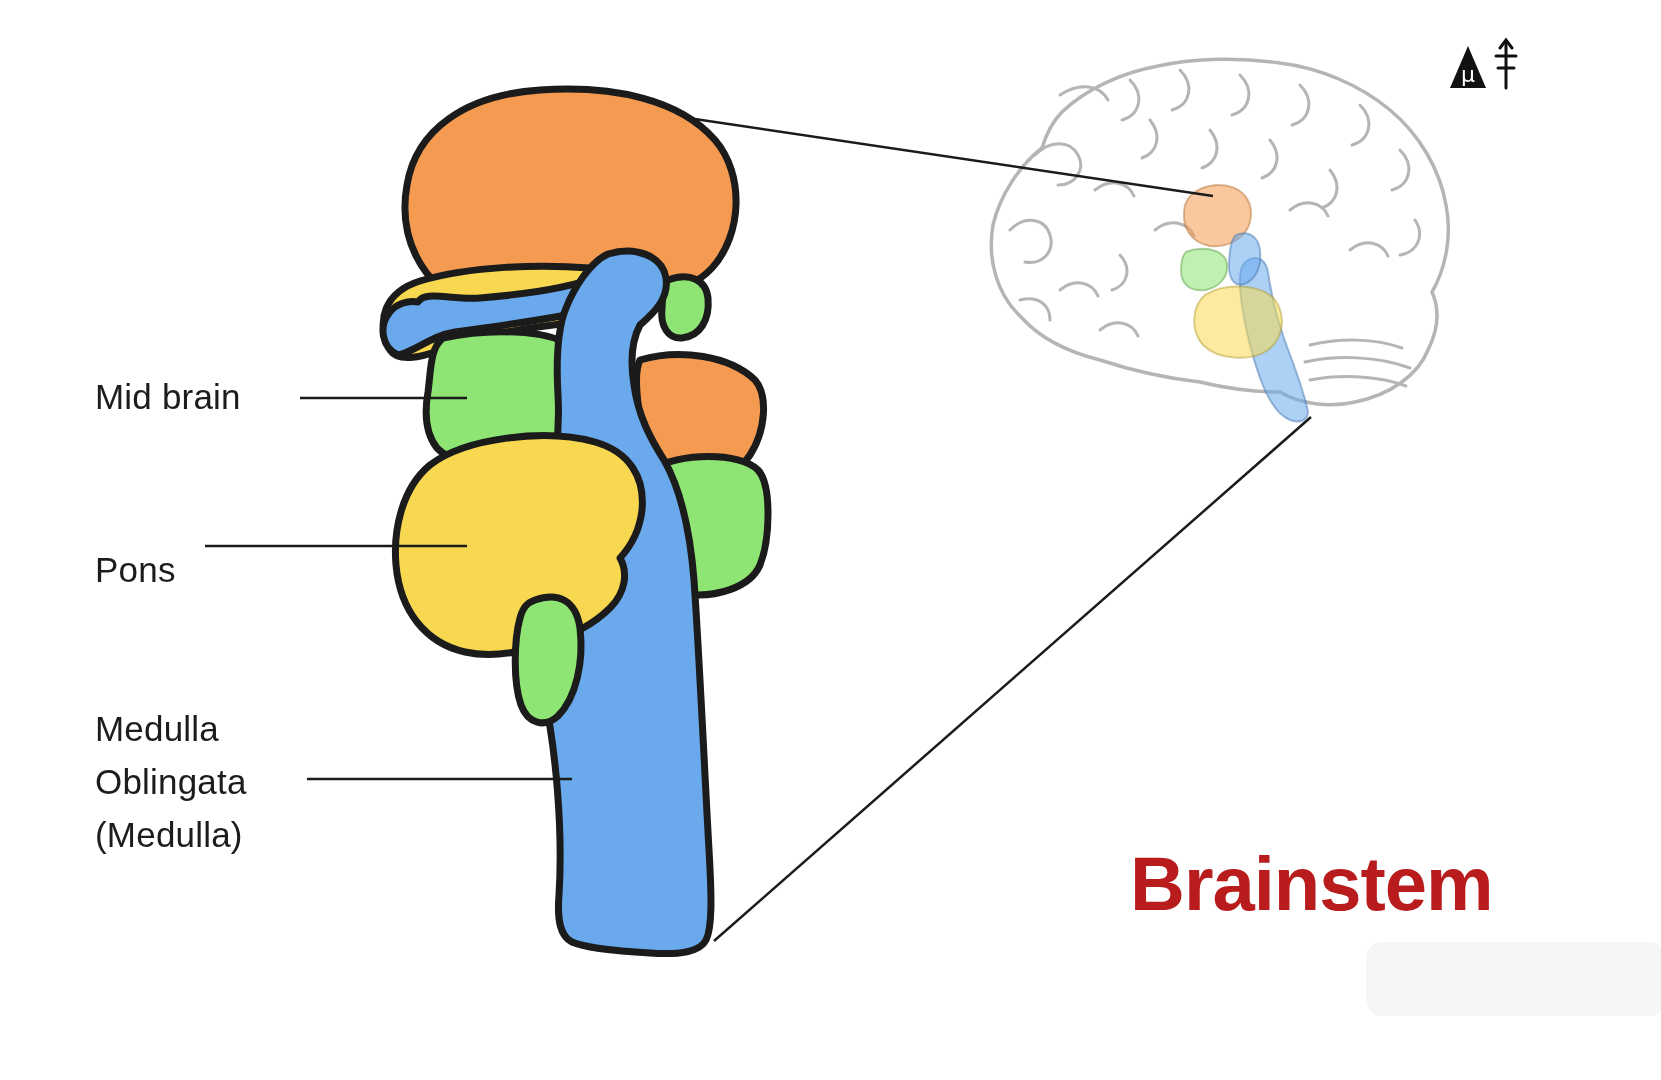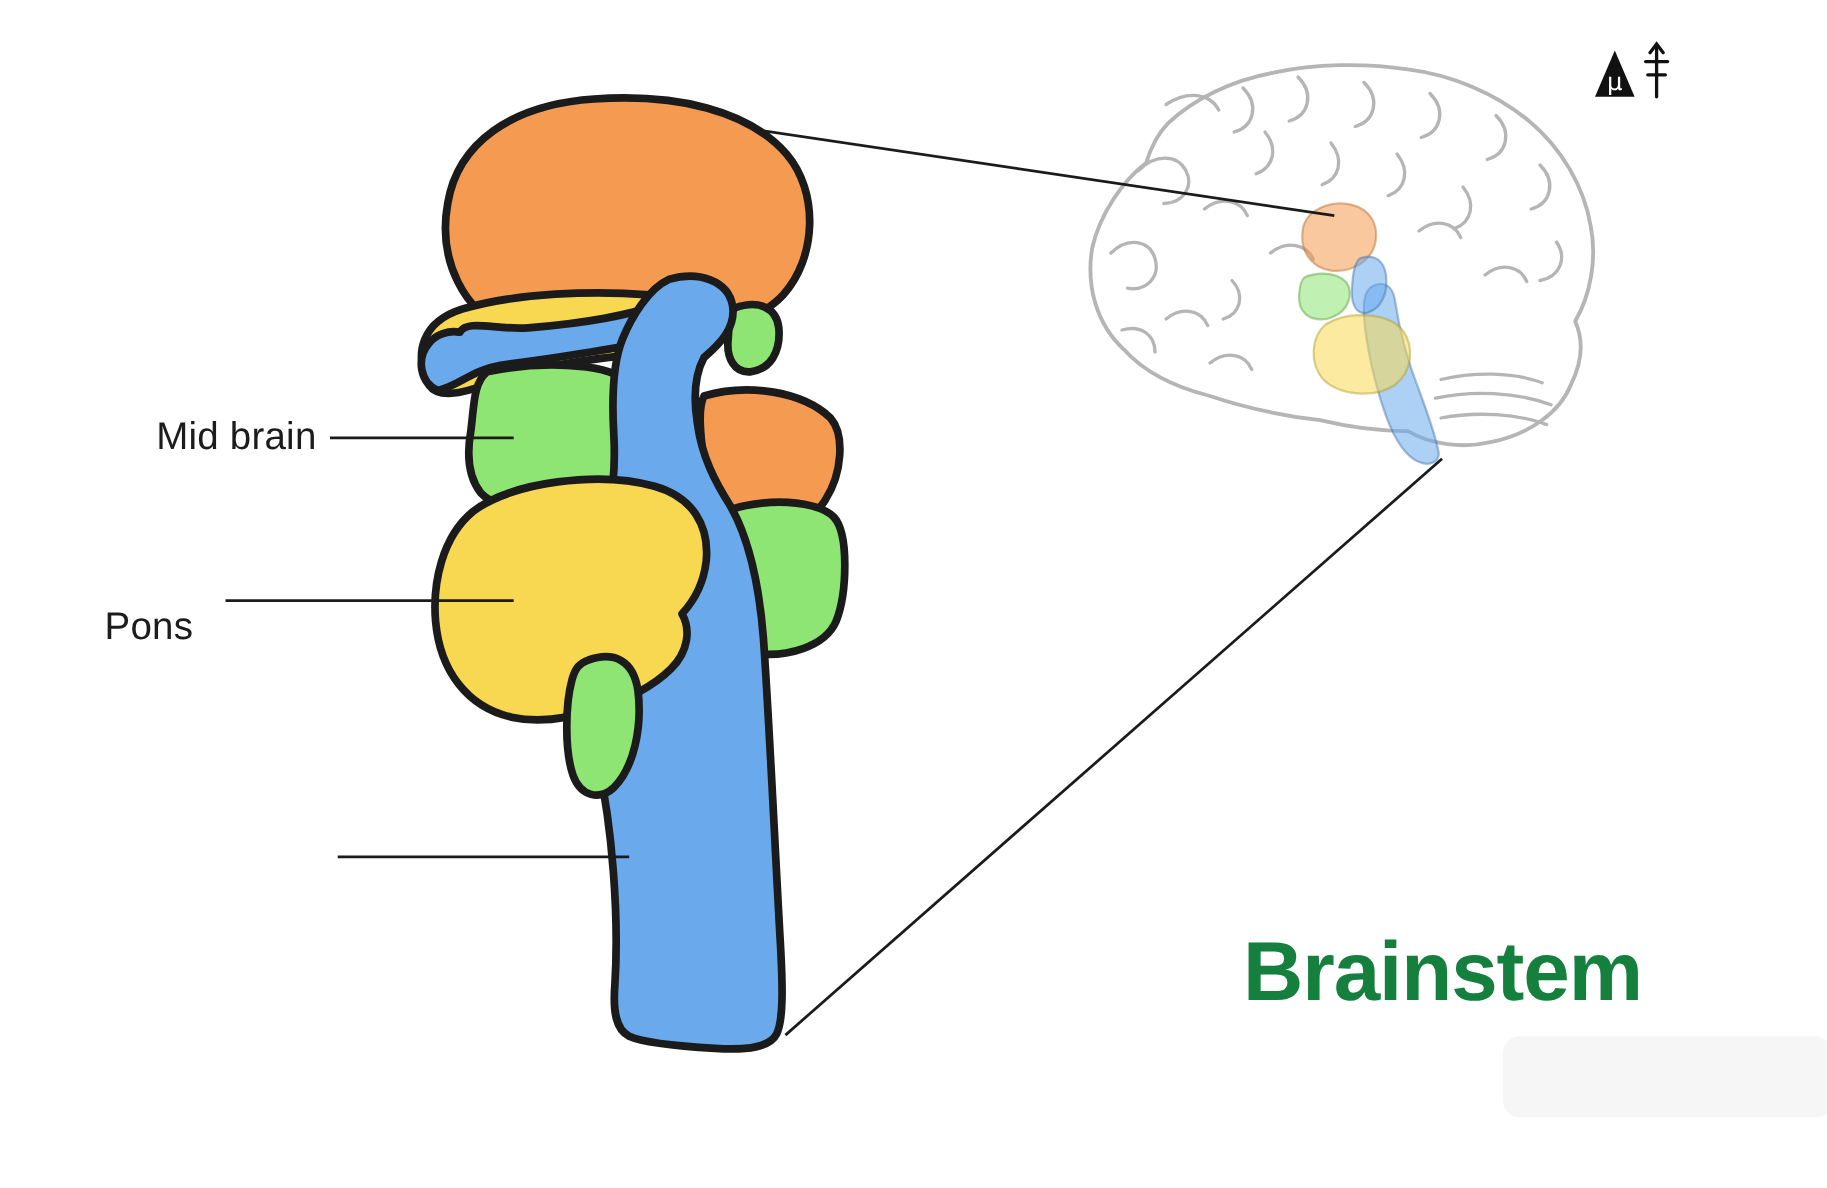--- a/index.html
+++ b/index.html
@@ -11,29 +11,29 @@
     font-family:"Liberation Sans", sans-serif;
   }
   .art{position:absolute;inset:0;}
   .label{
     position:absolute;
     font-size:35px;
     color:#1c1c1c;
     letter-spacing:.2px;
     white-space:nowrap;
   }
-  .label-midbrain{left:95px;top:377px;margin-left:47px;}
+  .label-midbrain{left:95px;top:377px;}
   .label-pons{left:95px;top:550px;}
   .label-medulla{left:95px;top:702px;line-height:53px;}
   .page-title{
     position:absolute;
     left:1130px;top:840px;
     font-size:76px;
     font-weight:700;
-    color:#15803d;
+    color:#b91c1c;
     letter-spacing:-1px;
   }
 </style>
 </head>
 <body>
 
 <div class="stage">
 
   <svg class="art" viewBox="0 0 1661 1080">
 
@@ -159,15 +159,20 @@
         <line x1="50" y1="32" x2="66" y2="32"></line>
         <path d="M 52,12 L 58,4 L 64,12" fill="none"></path>
       </g>
     </g>
 
     <rect x="1366" y="942" width="300" height="74" rx="16" fill="#000000" opacity="0.035"></rect>
   </svg>
 
   <div class="label label-midbrain">Mid brain</div>
   <div class="label label-pons">Pons</div>
+  <div class="label label-medulla">
+    <div>Medulla</div>
+    <div>Oblingata</div>
+    <div>(Medulla)</div>
+  </div>
 
   <div class="page-title">Brainstem</div>
 </div>
 
 </body></html>

